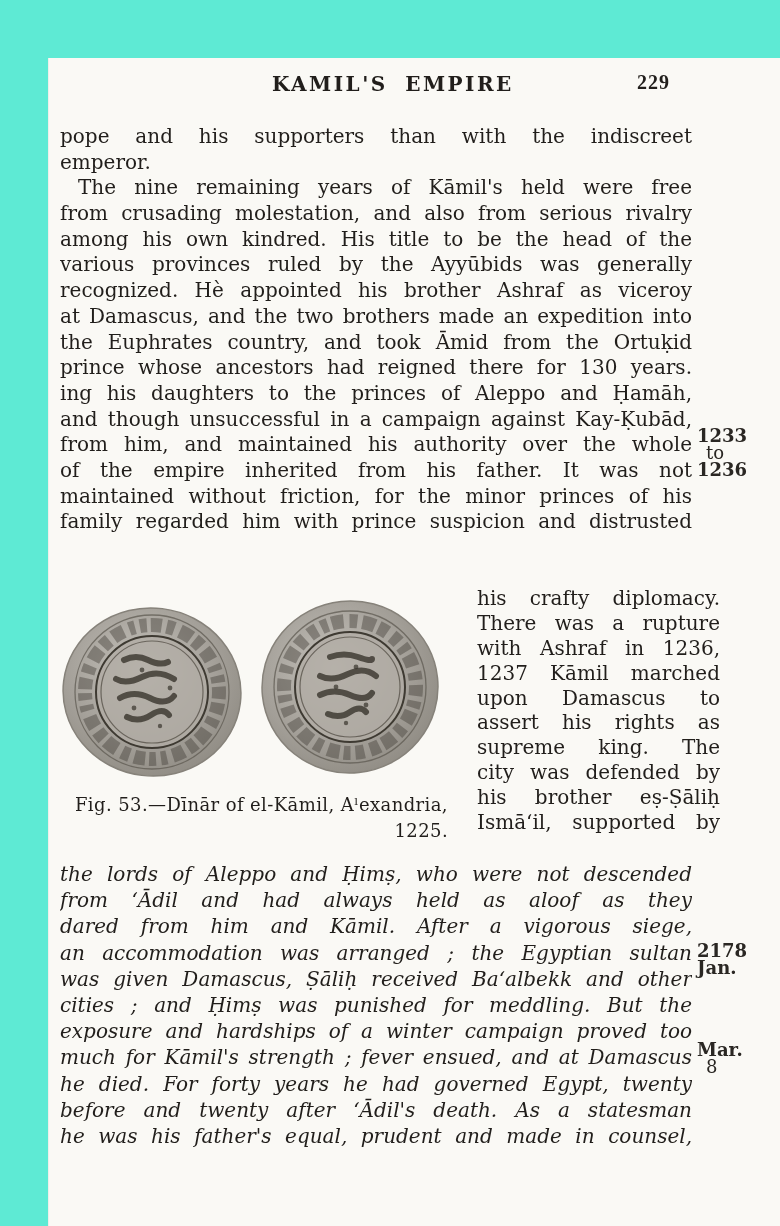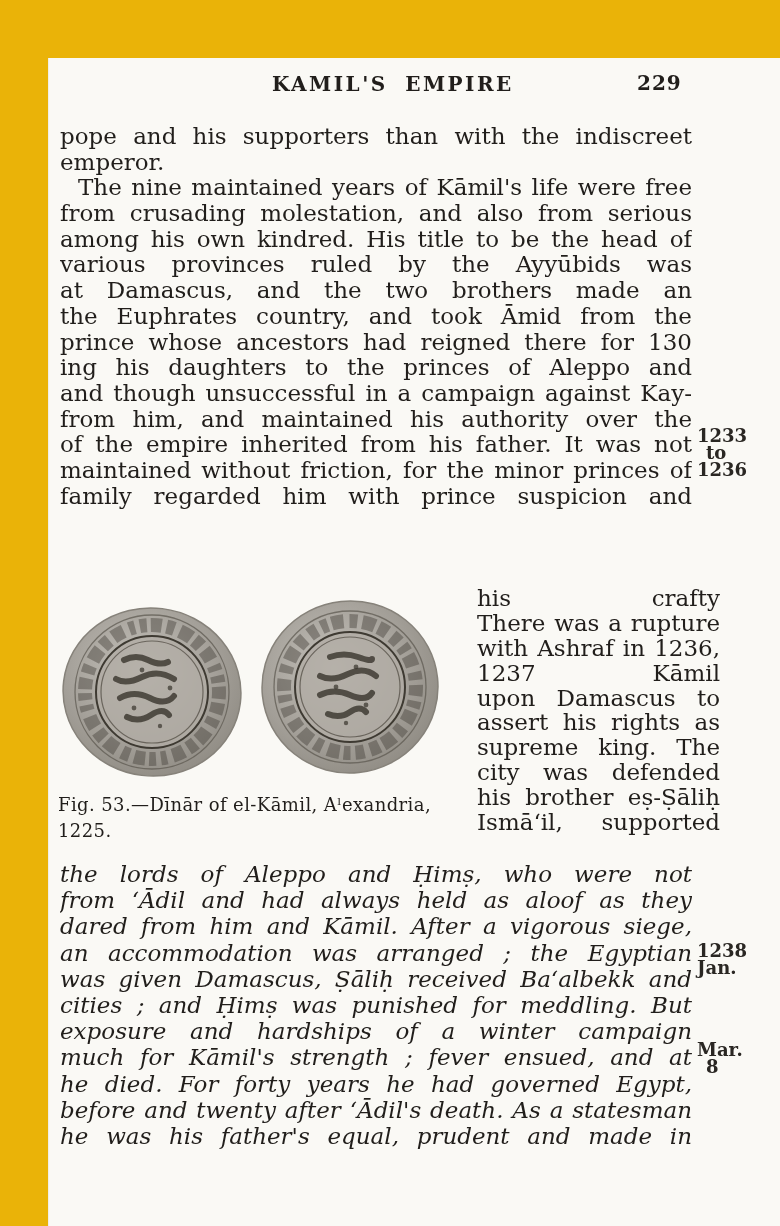--- a/index.html
+++ b/index.html
@@ -1,76 +1,77 @@
 <!DOCTYPE html>
 <html><head>
 <meta charset="utf-8">
 <style>
   html,body{margin:0;padding:0;background:#ffffff;}
   .canvas{
     position:relative;width:780px;height:1226px;overflow:hidden;
-    background:#eab308;
+    background:#5eead4;
     font-family:"DejaVu Serif","Liberation Serif",serif;
     color:#211e1b;
   }
   .page-sheet{
     position:absolute;left:48px;top:58px;width:732px;height:1168px;
     background:#faf9f5;border-left:1px solid #efeee9;
   }
   
   .head-title{
     position:absolute;left:272px;top:72px;width:210px;
     font-size:20px;font-weight:700;letter-spacing:2.5px;word-spacing:8px;
     white-space:nowrap;
   }
   .page-number{
     position:absolute;left:637px;top:71px;
-    font-size:20px;font-weight:700;letter-spacing:1px;
+    font-size:20px;font-weight:700;letter-spacing:1px;font-family:Liberation Serif, serif;
   }
   
-  .block{position:absolute;font-size:23px;word-spacing:1.5px;}
+  .block{position:absolute;font-size:20px;word-spacing:1.5px;}
   .block.top{left:60px;top:124px;width:632px;}
   .block.top .line{line-height:25.7px;height:25.7px;}
   .block.col{left:449px;top:586px;width:243px;margin-left:28px;}
   .block.col .line{line-height:24.9px;height:24.9px;}
   .block.bottom{left:60px;top:861px;width:632px;font-style:italic;}
   .block.bottom .line{line-height:26.2px;height:26.2px;}
   .line{overflow:hidden;white-space:nowrap;}
   .jline{text-align:justify;white-space:normal;}
   .jline::after{content:"";display:inline-block;width:100%;height:0;}
   .indent{text-indent:18px;}
   
   .mnote{
     position:absolute;left:697px;width:70px;
     font-size:18px;font-weight:600;line-height:17px;color:#2a2723;
   }
-  .mnote .sub{padding-left:9px;font-weight:700;}
+  .mnote .sub{padding-left:9px;font-weight:400;}
   
   .figure-image{position:absolute;left:58px;top:596px;width:390px;height:192px;}
   .caption{
     position:absolute;left:58px;top:792px;width:390px;
-    text-align:left;font-size:18px;line-height:26px;letter-spacing:0.4px;
+    text-align:right;font-size:18px;line-height:26px;letter-spacing:0.4px;
   }
 </style>
 </head>
 <body>
 
 <div class="canvas">
   <div class="page-sheet"></div>
 
   <div class="head-title">KAMIL'S EMPIRE</div>
   <div class="page-number">229</div>
 
   <div class="block top">
     <div class="line jline">pope and his supporters than with the indiscreet</div>
     <div class="line">emperor.</div>
-    <div class="line jline indent">The nine maintained years of Kāmil's life were free</div>
+    <div class="line jline indent">The nine remaining years of Kāmil's held were free</div>
     <div class="line jline">from crusading molestation, and also from serious rivalry</div>
     <div class="line jline">among his own kindred.  His title to be the head of the</div>
     <div class="line jline">various provinces ruled by the Ayyūbids was generally</div>
+    <div class="line jline">recognized.  Hè appointed his brother Ashraf as viceroy</div>
     <div class="line jline">at Damascus, and the two brothers made an expedition into</div>
     <div class="line jline">the Euphrates country, and took Āmid from the Ortuḳid</div>
     <div class="line jline">prince whose ancestors had reigned there for 130 years.</div>
     <div class="line jline">ing his daughters to the princes of Aleppo and Ḥamāh,</div>
     <div class="line jline">and though unsuccessful in a campaign against Kay-Ḳubād,</div>
     <div class="line jline">from him, and maintained his authority over the whole</div>
     <div class="line jline">of the empire inherited from his father.  It was not</div>
     <div class="line jline">maintained without friction, for the minor princes of his</div>
     <div class="line jline">family regarded him with prince suspicion and distrusted</div>
   </div>
@@ -159,21 +160,21 @@
     <div class="line jline">he was his father's equal, prudent and made in counsel,</div>
   </div>
 
   <div class="mnote" style="top:427px">
     <div>1233</div>
     <div class="sub">to</div>
     <div>1236</div>
   </div>
 
   <div class="mnote" style="top:942px">
-    <div>1238</div>
+    <div>2178</div>
     <div>Jan.</div>
   </div>
 
   <div class="mnote" style="top:1041px">
     <div>Mar.</div>
     <div class="sub">8</div>
   </div>
 </div>
 
 </body></html>

